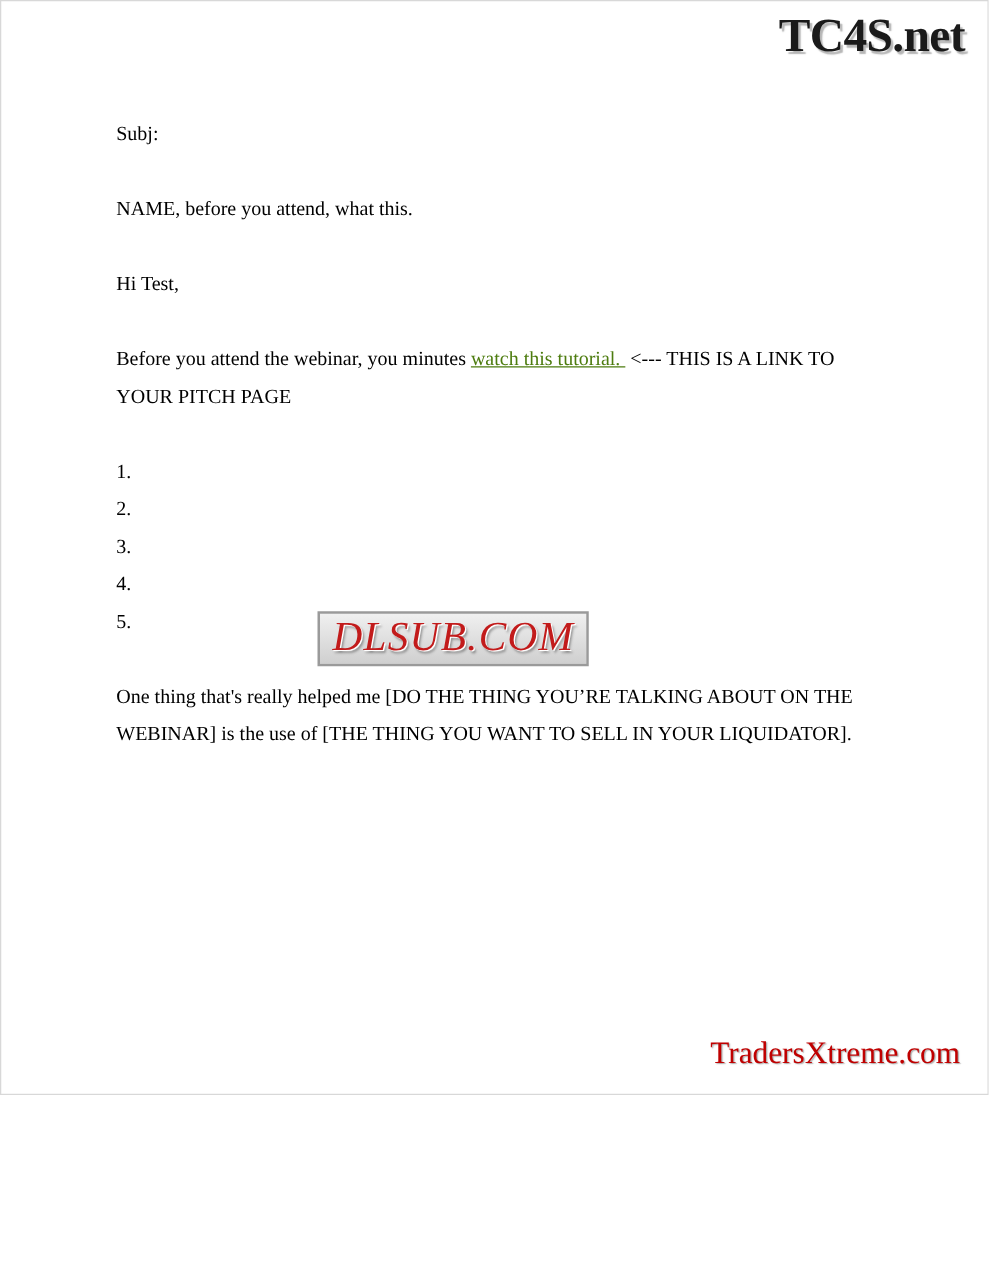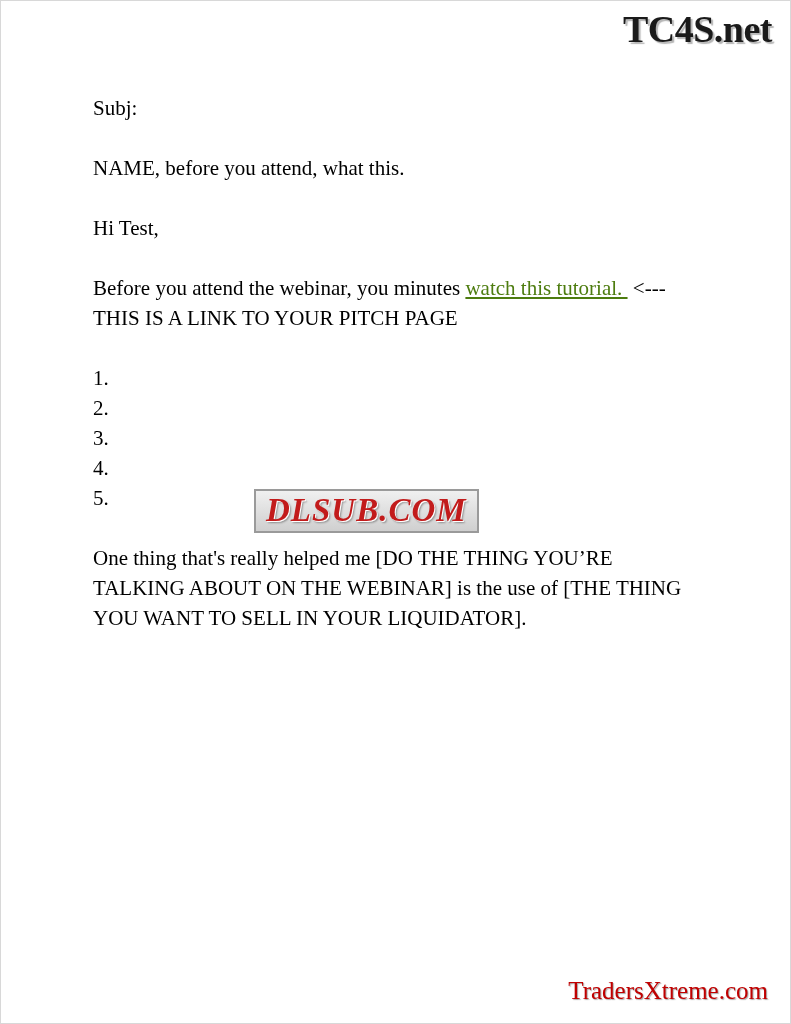--- a/index.html
+++ b/index.html
@@ -6,21 +6,21 @@
     margin: 0;
     padding: 0;
     background: #ffffff;
   }
   body {
     font-family: "Liberation Serif", serif;
   }
   .page {
     position: relative;
     width: 791px;
-    height: 1024px;
+    height: 876px;
     background: #ffffff;
     overflow: hidden;
     border: 1px solid #d8d8d8;
     box-sizing: border-box;
   }
 
   
   .header-brand {
     position: absolute;
     top: 6px;
@@ -33,21 +33,21 @@
     text-shadow: 2px 2px 1px rgba(120,120,120,0.55);
     white-space: nowrap;
   }
 
   
   .doc {
     position: absolute;
     left: 92px;
     top: 92px;
     width: 610px;
-    font-size: 21px;
+    font-size: 16px;
     line-height: 30px;
     color: #000000;
   }
   .para {
     margin: 0 0 30px 0;
     white-space: pre-wrap;
   }
   .link {
     color: #4d7c0f;
     text-decoration: underline;
@@ -63,21 +63,21 @@
     height: 30px;
     line-height: 30px;
   }
 
   
   .watermark {
     position: absolute;
     left: 253px;
     top: 488px;
     font-family: "Liberation Serif", serif;
-    font-weight: bold;
+    font-weight: normal;
     font-style: italic;
     font-size: 33px;
     letter-spacing: 1px;
     color: #c21b1b;
     background: linear-gradient(#f0f0f0, #cfcfcf);
     border: 2px solid #9a9a9a;
     padding: 2px 10px 4px 10px;
     text-shadow: 1px 1px 0 #ffffff, 2px 2px 2px rgba(0,0,0,0.35);
     line-height: 34px;
   }

